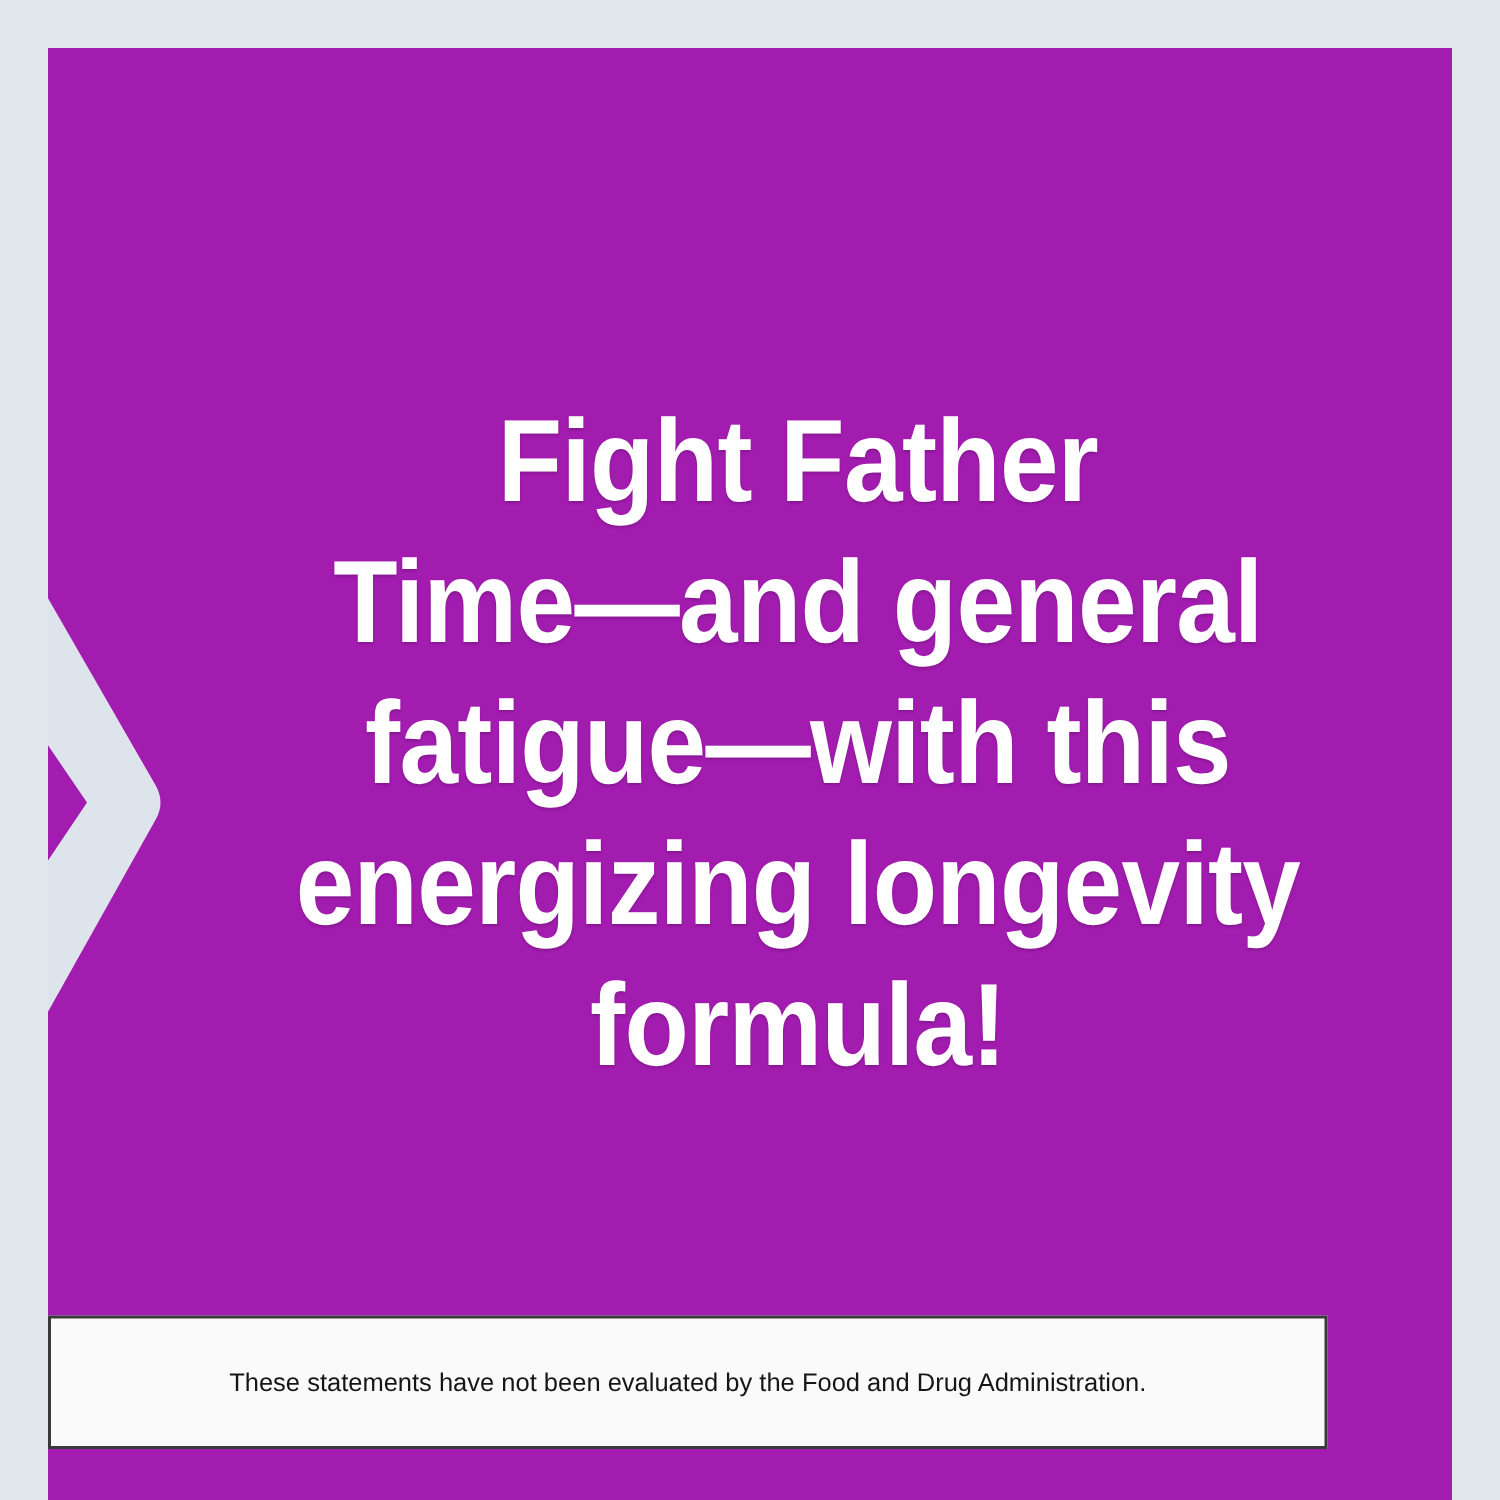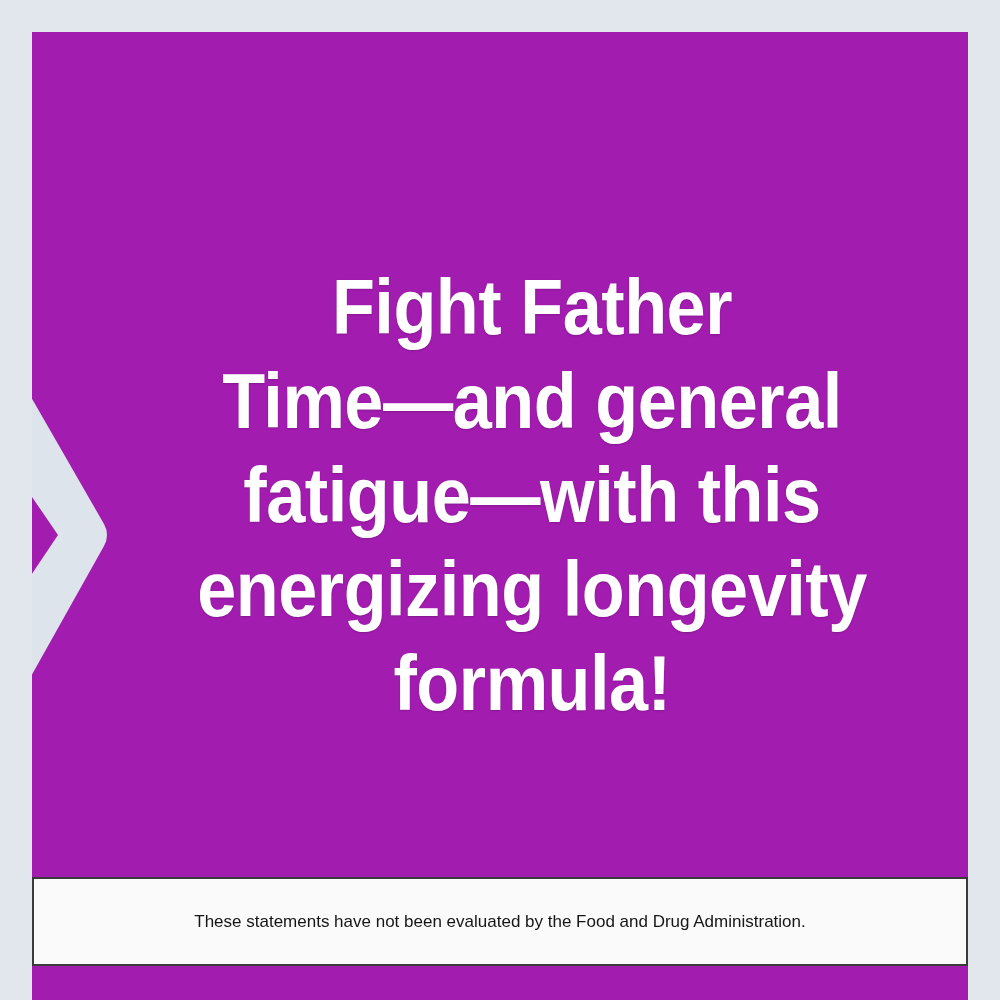--- a/index.html
+++ b/index.html
@@ -64,21 +64,21 @@
     text-shadow: 0 1px 2px rgba(0,0,0,0.18);
     white-space: pre-line;
     -webkit-font-smoothing: antialiased;
   }
 
   
   #disclaimer-box {
     position: absolute;
     left: 32px;
     top: 877px;
-    width: 936px;
+    width: 853px;
     height: 89px;
     box-sizing: border-box;
     background: #fafafa;
     border: 2px solid #3a3a3a;
     display: flex;
     flex-direction: column;
     align-items: center;
     justify-content: center;
   }
   .disclaimer-line {

